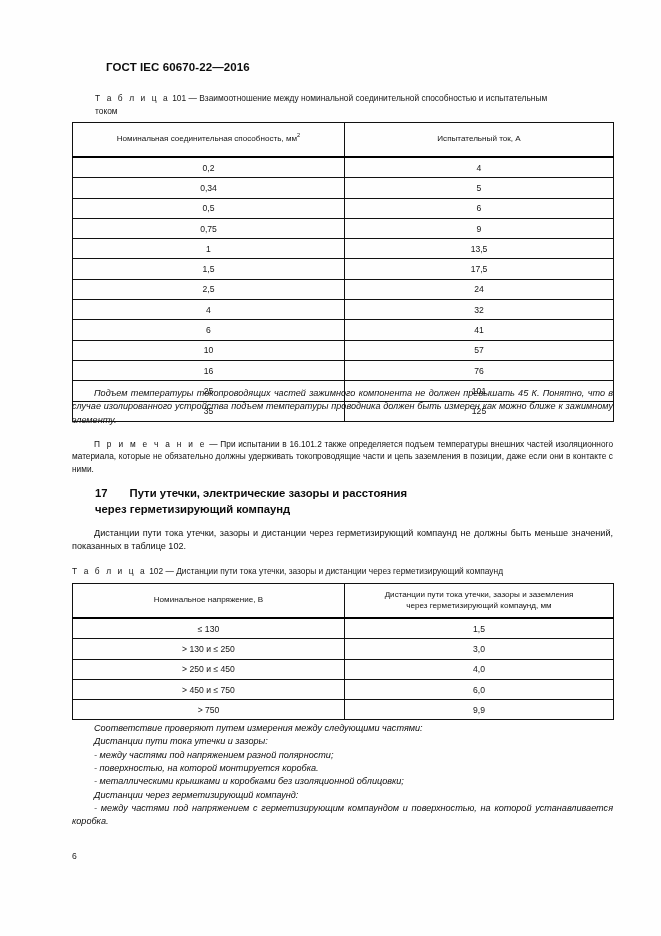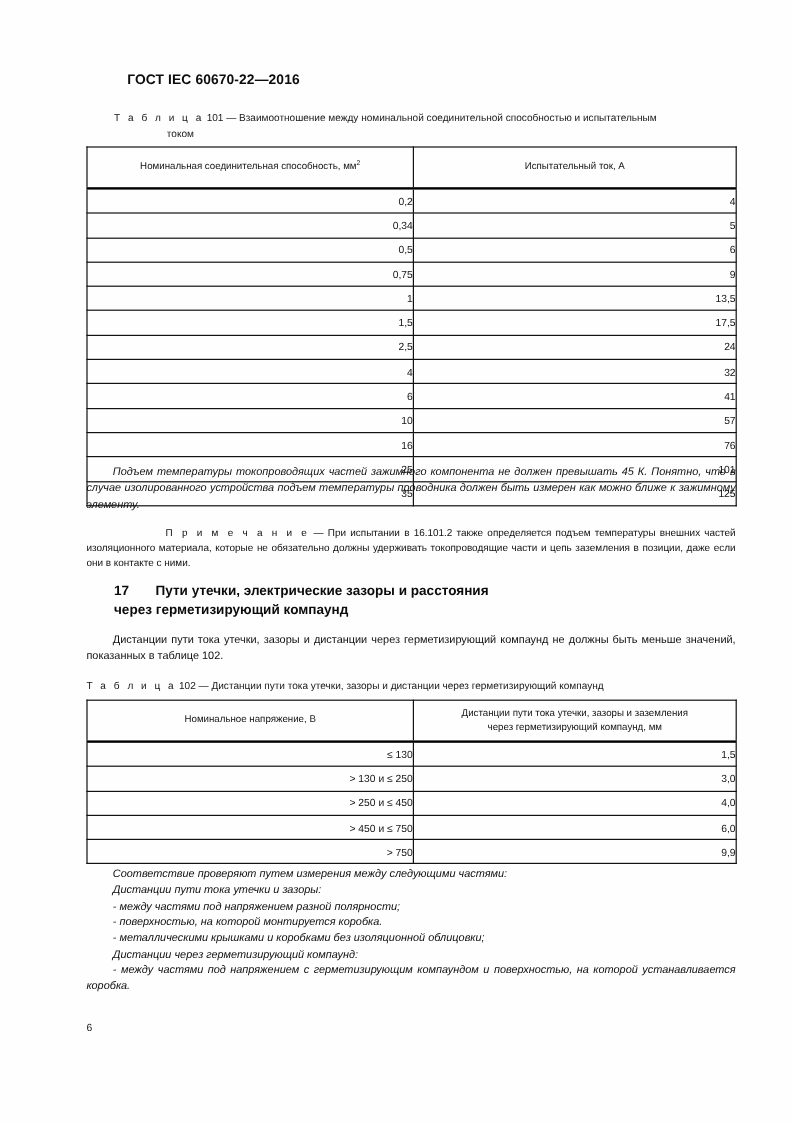--- a/index.html
+++ b/index.html
@@ -48,21 +48,20 @@
   .caption-101 {
     position: absolute;
     left: 95px;
     top: 92px;
     width: 518px;
     text-align: justify;
     text-align-last: left;
   }
   .caption-101 .line2 {
     display: block;
-    margin-left: 44px;
   }
   .caption-102 {
     position: absolute;
     left: 72px;
     top: 565px;
     width: 541px;
   }
 
   
   table.gost {
@@ -82,21 +81,20 @@
   table.gost thead th {
     height: 29px;
     border-bottom: 2.5px solid #000;
     font-size: 8.1px;
     line-height: 1.35;
     padding: 2px 6px;
   }
   table.gost tbody td {
     height: 19.3px;
     font-size: 8.6px;
-    text-align: right;
   }
   table.gost col.c1 { width: 272px; }
   table.gost col.c2 { width: 269px; }
 
   .table-101-wrap {
     position: absolute;
     left: 72px;
     top: 122px;
   }
   .table-102-wrap {
@@ -129,21 +127,21 @@
     width: 541px;
   }
   .p-note {
     position: absolute;
     left: 72px;
     top: 438px;
     width: 541px;
     font-size: 8.3px;
     line-height: 1.5;
   }
-  .p-note .spaced { letter-spacing: 2.1px; margin-left: 44px; }
+  .p-note .spaced { letter-spacing: 2.1px; }
 
   .heading-17 {
     position: absolute;
     left: 95px;
     top: 485px;
     width: 500px;
     font-size: 11.3px;
     font-weight: bold;
     line-height: 1.42;
     color: #0b0b0b;

